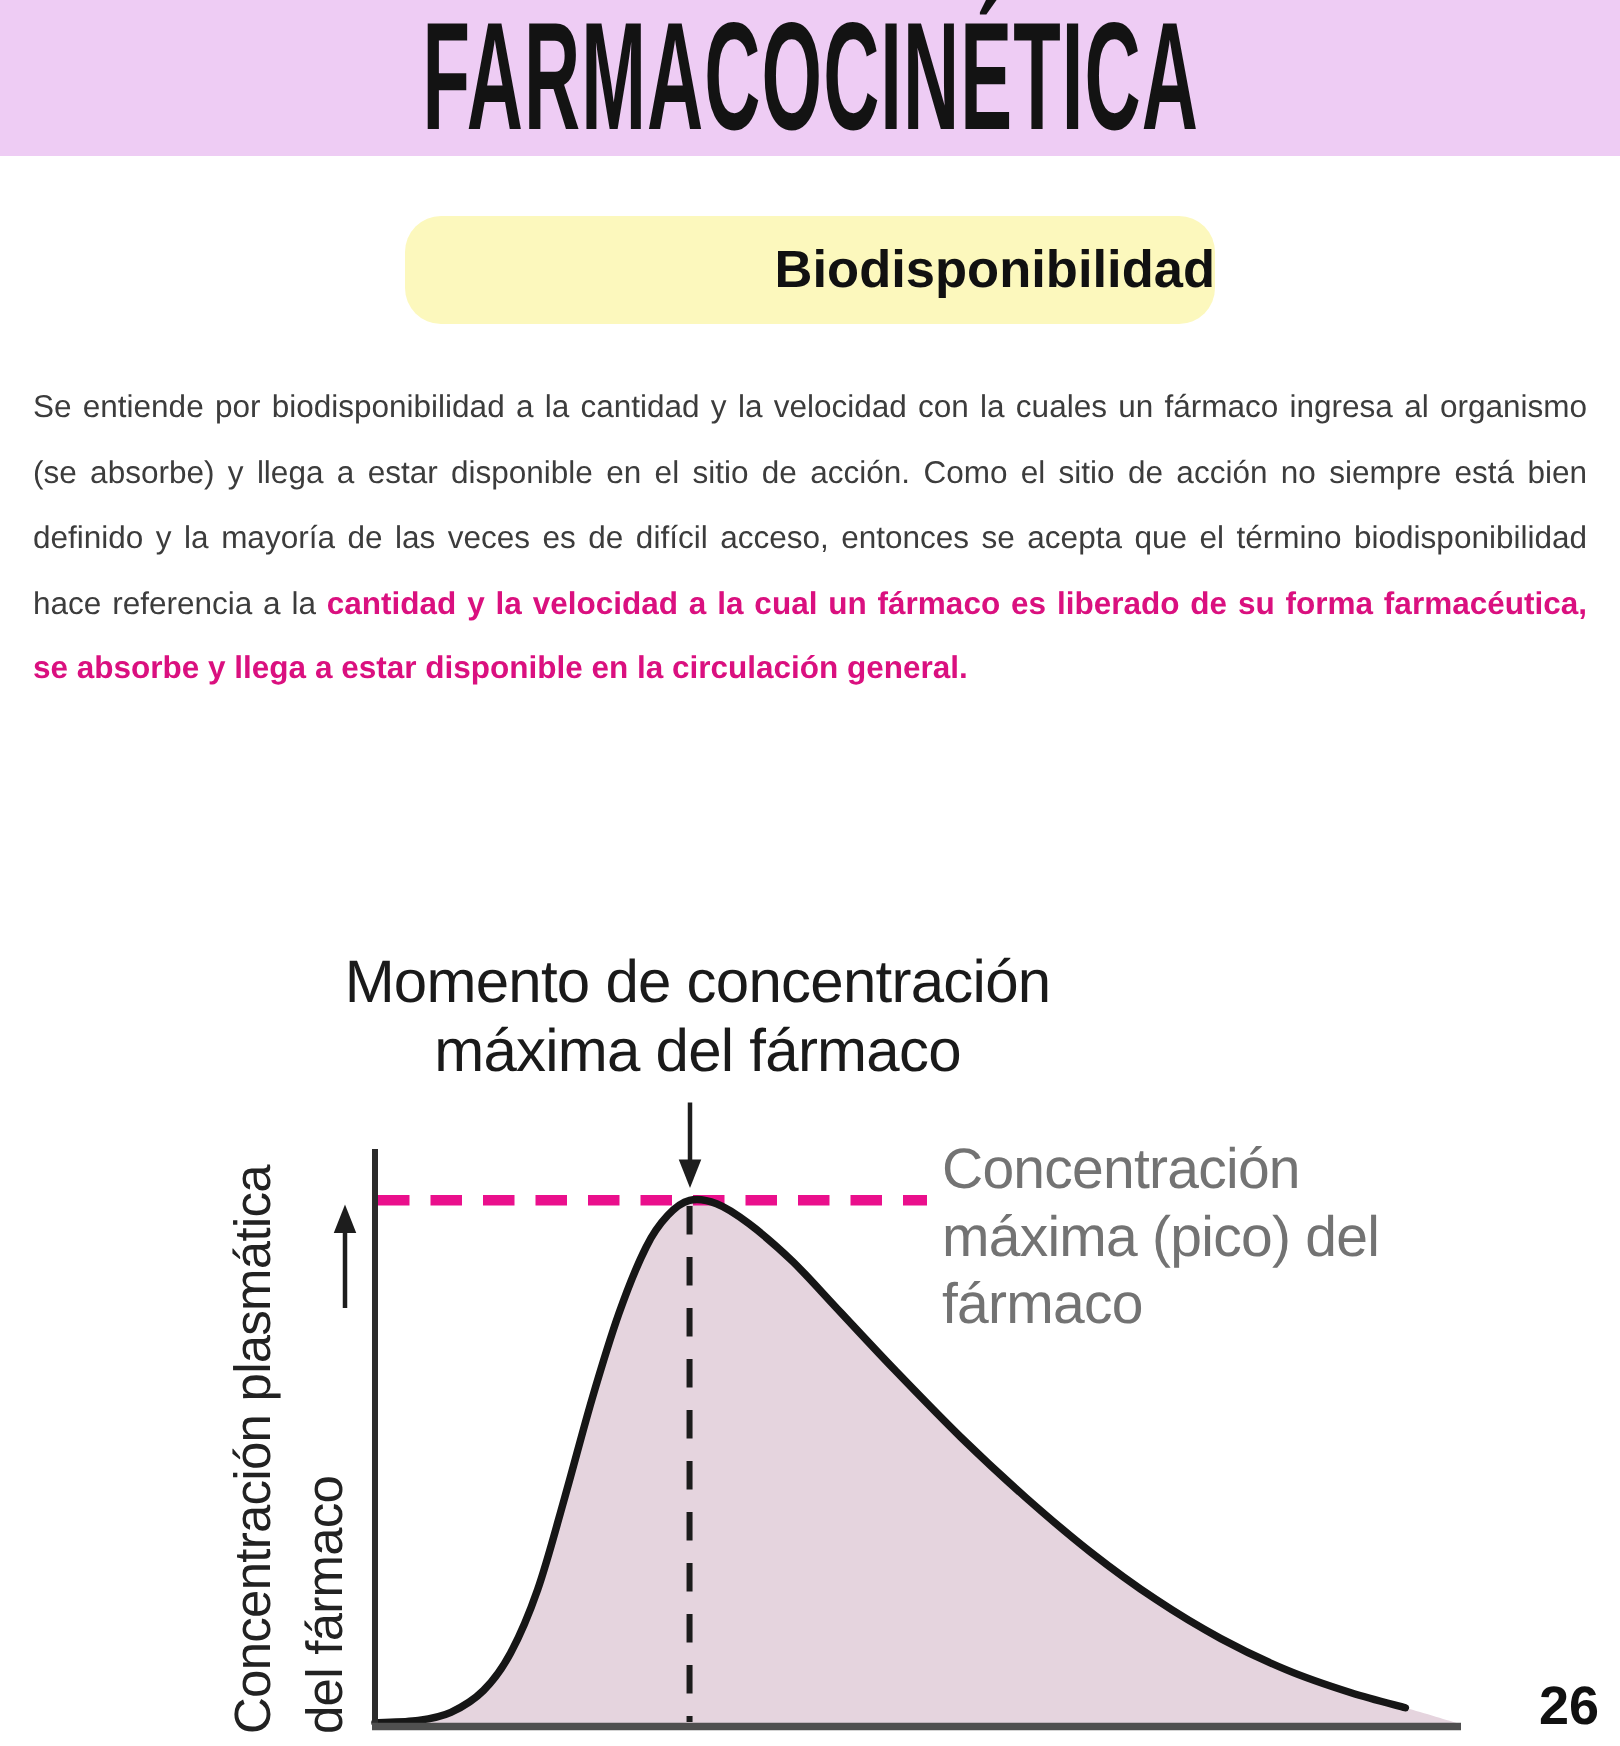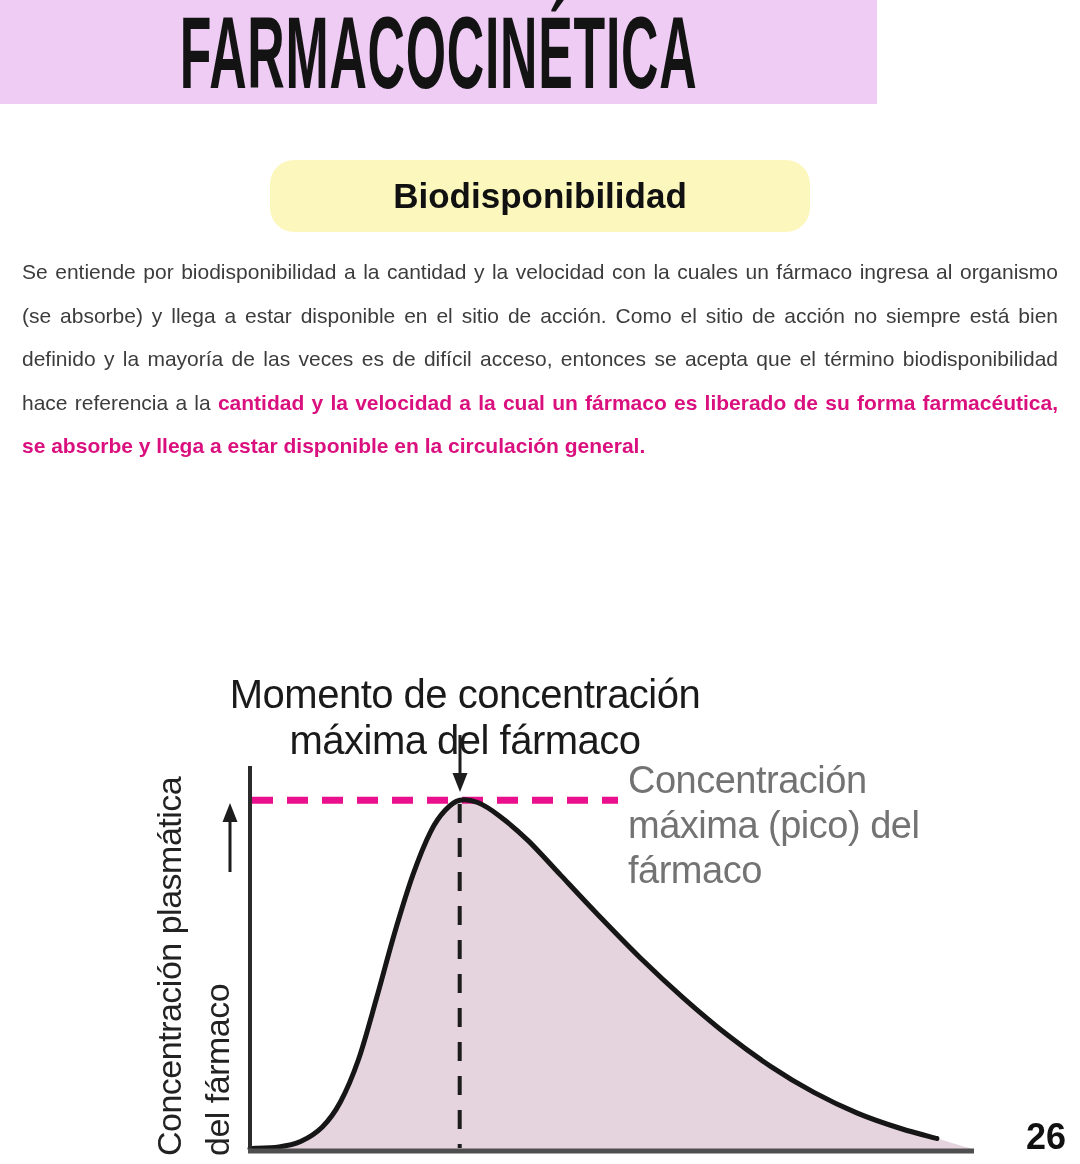--- a/index.html
+++ b/index.html
@@ -3,46 +3,46 @@
 <meta charset="utf-8">
 <style>
   html,body { margin:0; padding:0; background:#ffffff; }
   .page {
     position:relative; width:1080px; height:1164px; background:#ffffff;
     font-family:"Liberation Sans", sans-serif; overflow:hidden;
   }
 
   
   .banner {
-    position:absolute; left:0; top:0; width:877px; height:104px;
+    position:absolute; left:0; top:0; width:1080px; height:104px;
     display:flex; align-items:center; justify-content:center;
   }
   .banner-title {
     margin:0; font-weight:bold; font-size:72px; color:#131313;
     white-space:nowrap; letter-spacing:1px;
     transform:scale(0.72, 1.42); transform-origin:center center;
   }
 
   
   .pill {
-    position:absolute; left:270px; top:160px; width:540px; height:72px;
-    border-radius:24px; display:flex; align-items:center; justify-content:center;
+    position:absolute; left:270px; top:144px; width:540px; height:72px;
+    border-radius:24px; display:flex; align-items:center; justify-content:flex-end;
   }
   .pill-label { font-size:35px; font-weight:bold; color:#111111; }
 
   
   .body-text {
     position:absolute; left:22px; right:22px; top:250px; margin:0;
     font-size:21px; line-height:43.5px; text-align:justify; color:#3c3c3c;
   }
   .hl { font-weight:bold; }
 
   
   .fig-title {
-    position:absolute; left:205px; top:671px; width:520px; text-align:center;
+    position:absolute; left:205px; top:632px; width:520px; text-align:center;
     font-size:40px; line-height:46px; color:#1a1a1a; letter-spacing:-0.5px;
   }
   .peak-label {
     position:absolute; left:628px; top:758px; width:300px;
     font-size:38px; line-height:45px; color:#737373; letter-spacing:-0.5px;
   }
   .ylab {
     position:absolute; white-space:nowrap; transform:rotate(-90deg);
     transform-origin:0 0; font-size:34px; color:#222222; letter-spacing:-0.5px;
   }

